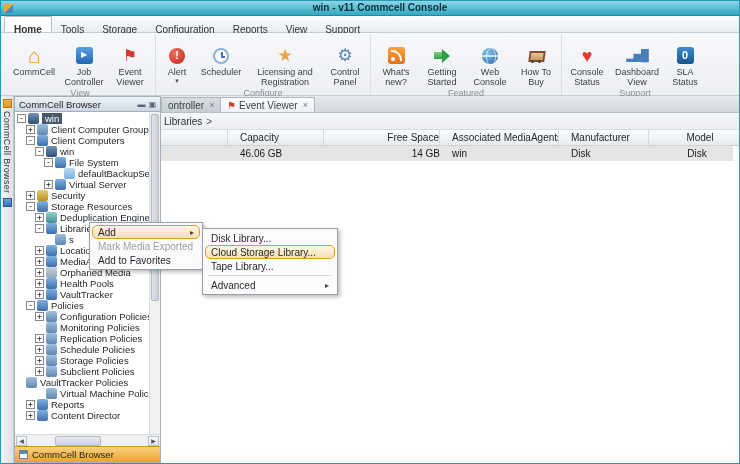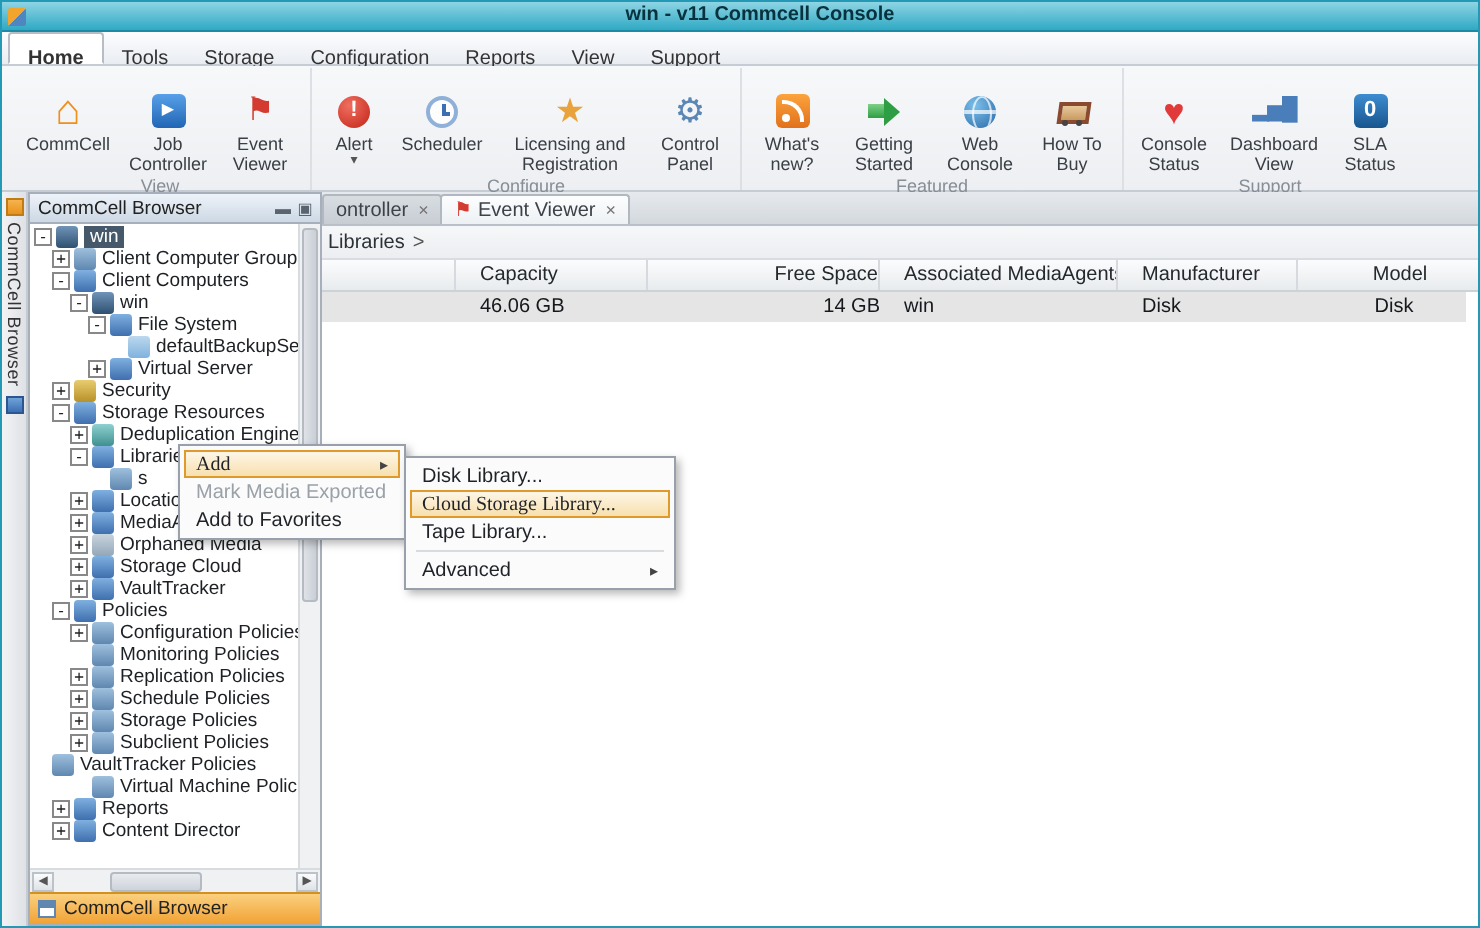--- a/index.html
+++ b/index.html
@@ -104,21 +104,21 @@
   .pbottom { height:16px; flex:none; background:linear-gradient(#fbd07e,#f0a234); border-top:1px solid #d3921f; display:flex; align-items:center; gap:4px; padding-left:4px; font-size:9.5px; color:#222; }
   .pb-icon { width:9px; height:9px; border:1px solid #5f87b0; background:linear-gradient(#5f87b0 0 3px,#fff 3px); flex:none; }
 
   
   .menu { position:absolute; z-index:20; background:#fbfbfc; border:1px solid #98a1ab; box-shadow:2px 2px 4px rgba(0,0,0,.28); padding:2px; }
   .cmenu { left:88px; top:221px; width:114px; }
   .smenu { left:201px; top:227px; width:136px; }
   .mi { height:14px; display:flex; align-items:center; padding:0 5px; font-size:10px; color:#1f2328; border:1px solid transparent; }
   .mi .sp { flex:1; }
   .marrow { font-size:8px; color:#444; }
-  .mi.hl { border:1px solid #e09a2c; border-radius:0; background:linear-gradient(#fdf6e6,#f8e0ae);font-family:Liberation Serif, serif; }
+  .mi.hl { border:1px solid #e09a2c; border-radius:5px; background:linear-gradient(#fdf6e6,#f8e0ae); }
   .mi.dis { color:#9aa1a8; }
   .msep { height:1px; background:#d9dcdf; margin:2px 3px; }
 </style>
 </head>
 <body>
 
 <div class="window">
 
   <div class="titlebar">
     <span class="title-icon"></span>
@@ -366,21 +366,21 @@
           <span class="tlabel">MediaAgents</span>
         </div>
       <div class="trow" style="padding-left:20px">
           <span class="exp">+</span>
           <span class="ni c7"></span>
           <span class="tlabel">Orphaned Media</span>
         </div>
       <div class="trow" style="padding-left:20px">
           <span class="exp">+</span>
           <span class="ni c1"></span>
-          <span class="tlabel">Storage Cloud</span>
+          <span class="tlabel">Health Pools</span>
         </div>
       <div class="trow" style="padding-left:20px">
           <span class="exp">+</span>
           <span class="ni c1"></span>
           <span class="tlabel">VaultTracker</span>
         </div>
       <div class="trow" style="padding-left:11px">
           <span class="exp">-</span>
           <span class="ni c1"></span>
           <span class="tlabel">Policies</span>

